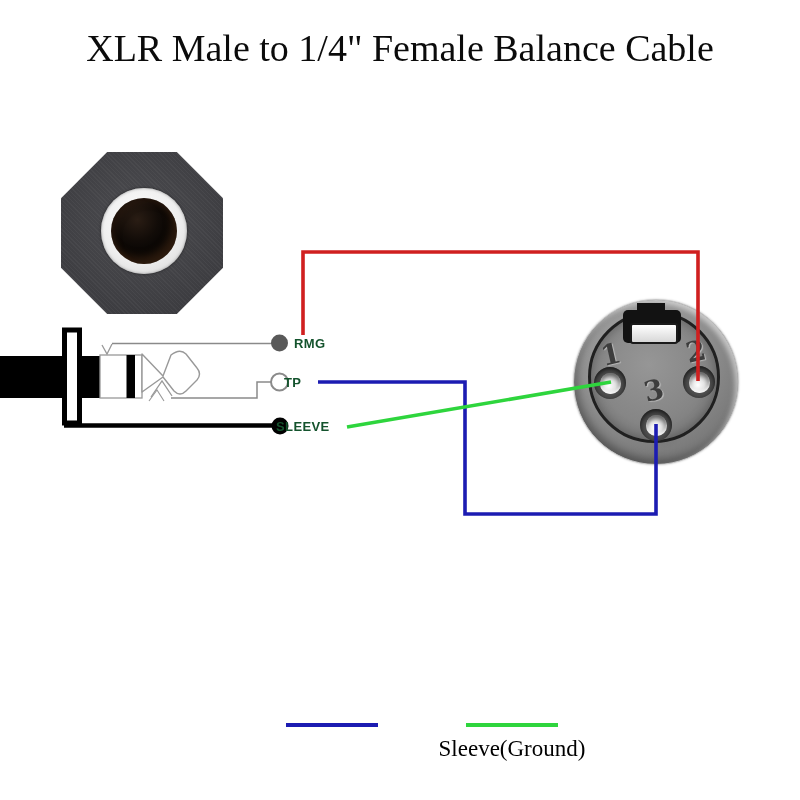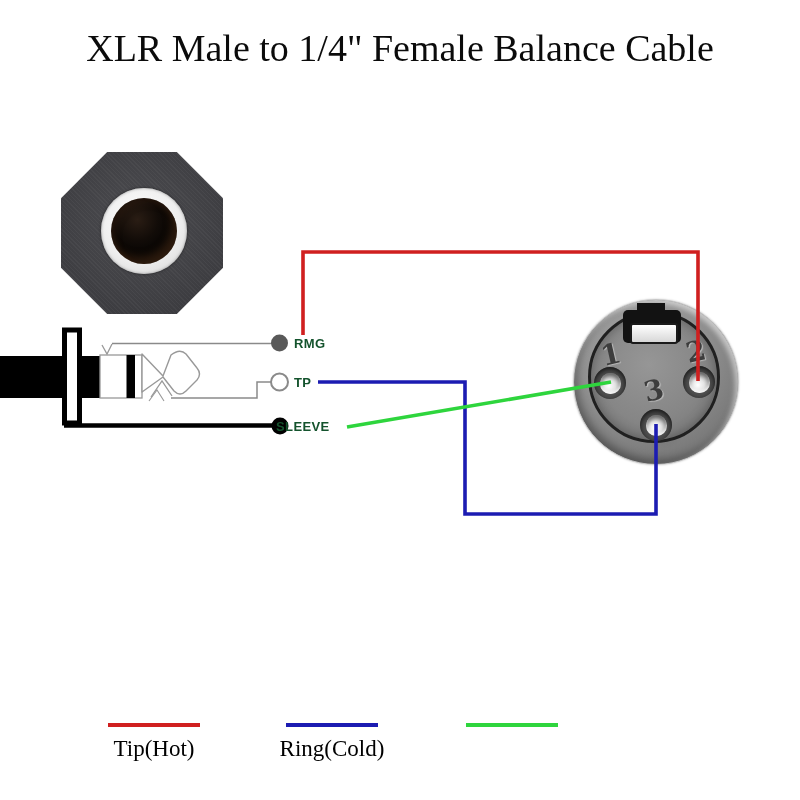--- a/index.html
+++ b/index.html
@@ -53,21 +53,21 @@
        font-family:"DejaVu Serif",serif;font-weight:700;font-size:28px;color:#3d3d3d;
        text-shadow:1px 1px 1px rgba(225,225,225,.55);transform:rotate(-13deg);}
   .n1{left:25px;top:40px;} .n2{left:110px;top:37px;} .n3{left:68px;top:76px;}
 
   
   .overlay{position:absolute;left:0;top:0;z-index:8;pointer-events:none;}
 
   
   .tl{position:absolute;z-index:9;font:700 13px/1 "Liberation Sans",sans-serif;
       color:#14532d;letter-spacing:.4px;}
-  .tl-rmg{left:294px;top:337px;} .tl-tp{left:294px;top:376px;} .tl-sleeve{left:276px;top:420px;}
+  .tl-rmg{left:294px;top:337px;} .tl-tp{left:284px;top:376px;} .tl-sleeve{left:276px;top:420px;}
 
   
   .legend-item{position:absolute;top:723px;width:180px;display:flex;flex-direction:column;
       align-items:center;gap:9px;}
   .li1{left:64px;} .li2{left:242px;} .li3{left:422px;}
   .legend-label{font-family:"Liberation Serif",serif;font-size:23px;color:#000;}
 </style>
 </head>
 <body>
 
@@ -119,31 +119,25 @@
 
     <path d="M303,335 V252 H698 V381" fill="none" stroke-width="3.6" stroke="#d01f1f"></path>
     <path d="M318,382 H465 V514 H656 V424" fill="none" stroke-width="3.6" stroke="#1c1cb2"></path>
     <path d="M347,427 L611,382" fill="none" stroke-width="3.6" stroke="#2ed53d"></path>
   </svg>
 
   <div class="tl tl-rmg">RMG</div>
   <div class="tl tl-tp">TP</div>
   <div class="tl tl-sleeve">SLEEVE</div>
 
-  <div class="legend-item li1">
-    <svg width="92" height="4">
-      <rect x="0" y="0" width="92" height="4" fill="#d01f1f"></rect>
-    </svg>
-    <div class="legend-label">Tip(Hot)</div>
-  </div>
   <div class="legend-item li2">
     <svg width="92" height="4">
       <rect x="0" y="0" width="92" height="4" fill="#1c1cb2"></rect>
     </svg>
-    <div class="legend-label">Ring(Cold)</div>
   </div>
   <div class="legend-item li3">
     <svg width="92" height="4">
       <rect x="0" y="0" width="92" height="4" fill="#2ed53d"></rect>
     </svg>
+    <div class="legend-label">Sleeve(Ground)</div>
   </div>
 
 </div>
 
 </body></html>

